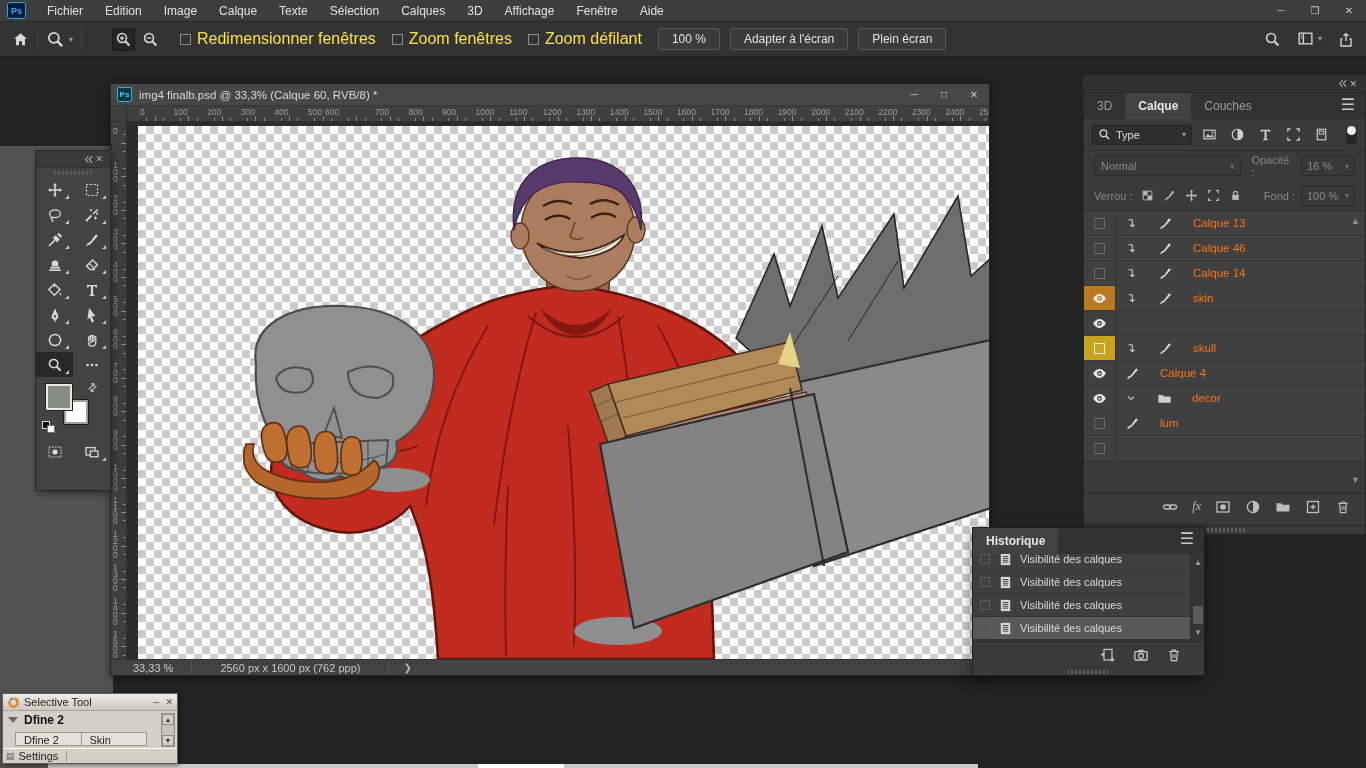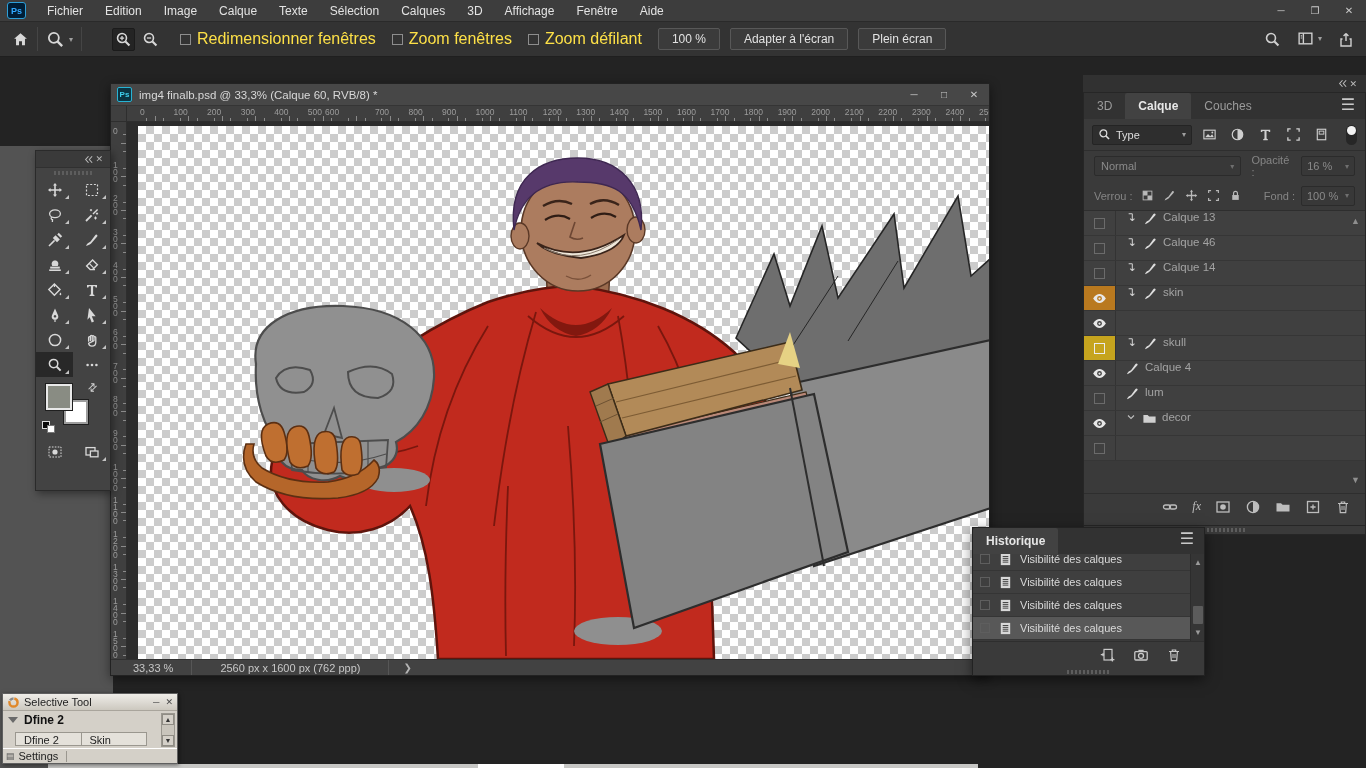--- a/index.html
+++ b/index.html
@@ -121,21 +121,21 @@
                   display:flex; align-items:center; padding:0 5px; color:#8a8a8a; margin-left:6px; }
   .lp-small-box .chev { margin-left:auto; font-size:8px; color:#6f6f6f; }
   .lp-lock { height:30px; display:flex; align-items:center; padding:0 10px; color:#858585; font-size:11px;
              border-bottom:1px solid #2e2e2e; }
   .lp-lock .lock-icons { display:flex; gap:9px; color:#b9b9b9; margin-left:8px; }
   .lp-list { position:relative; height:282px; overflow:hidden; background:#3a3a3a; }
   .layer-row { height:25px; background:#404040; border-bottom:1px solid #363636; display:flex; align-items:stretch; }
   .lr-vis { width:32px; border-right:1px solid #333; display:flex; align-items:center; justify-content:center; color:#e8e8e8; }
   .lr-vis .emptybox { width:11px; height:11px; border:1px solid #6b6b6b; }
   .lr-vis.badged .emptybox { border-color:#ececec; }
-  .lr-body { flex:1; display:flex; align-items:flex-start; padding-left:9px; gap:5px; color:#a3a3a3; }
+  .lr-body { flex:1; display:flex; align-items:center; padding-left:9px; gap:20px; color:#f97316; }
   .lr-name { font-size:11.5px; }
   .scroll-hint { position:absolute; right:5px; color:#8f8f8f; font-size:9px; z-index:3; }
   .lp-bottom { height:26px; display:flex; align-items:center; justify-content:flex-end; gap:14px;
                padding-right:14px; color:#bdbdbd; border-top:1px solid #2e2e2e; background:#3a3a3a; }
   .dock-grip { position:absolute; left:1083px; top:526px; width:283px; height:9px; background:#3a3a3a;
                border:1px solid #262626; border-top:none; display:flex; align-items:center; justify-content:center; z-index:6; }
   .dock-grip i { width:44px; height:4px; background:repeating-linear-gradient(90deg,#5d5d5d 0 2px,transparent 2px 4px); }
 
   
   .history-panel { position:absolute; left:972px; top:527px; width:233px; height:149px; background:#3a3a3a;
@@ -1086,43 +1086,43 @@
         </div>
         <div class="lr-body">
           <svg class="icon" width="15" height="15" style="color:#dcdcdc">
             <use href="#i-brush"></use>
           </svg>
           <span class="lr-name" style="">Calque 4</span>
         </div>
       </div>
       <div class="layer-row">
         <div class="lr-vis">
+          <svg class="icon" width="15" height="15">
+            <use href="#i-eye"></use>
+          </svg>
+        </div>
+        <div class="lr-body">
+          <svg class="icon" width="12" height="12" style="color:#bdbdbd">
+            <use href="#i-chevdown"></use>
+          </svg>
+          <svg class="icon" width="15" height="15" style="color:#cfcfcf">
+            <use href="#i-folder"></use>
+          </svg>
+          <span class="lr-name">decor</span>
+        </div>
+      </div>
+      <div class="layer-row">
+        <div class="lr-vis">
           <span class="emptybox"></span>
         </div>
         <div class="lr-body">
           <svg class="icon" width="15" height="15" style="color:#dcdcdc">
             <use href="#i-brush"></use>
           </svg>
           <span class="lr-name">lum</span>
-        </div>
-      </div>
-      <div class="layer-row">
-        <div class="lr-vis">
-          <svg class="icon" width="15" height="15">
-            <use href="#i-eye"></use>
-          </svg>
-        </div>
-        <div class="lr-body">
-          <svg class="icon" width="12" height="12" style="color:#bdbdbd">
-            <use href="#i-chevdown"></use>
-          </svg>
-          <svg class="icon" width="15" height="15" style="color:#cfcfcf">
-            <use href="#i-folder"></use>
-          </svg>
-          <span class="lr-name">decor</span>
         </div>
       </div>
       <div class="layer-row">
         <div class="lr-vis">
           <span class="emptybox"></span>
         </div>
         <div class="lr-body"></div>
       </div>
       <span class="scroll-hint" style="top:5px">▲</span>
     <span class="scroll-hint" style="top:264px">▼</span>

